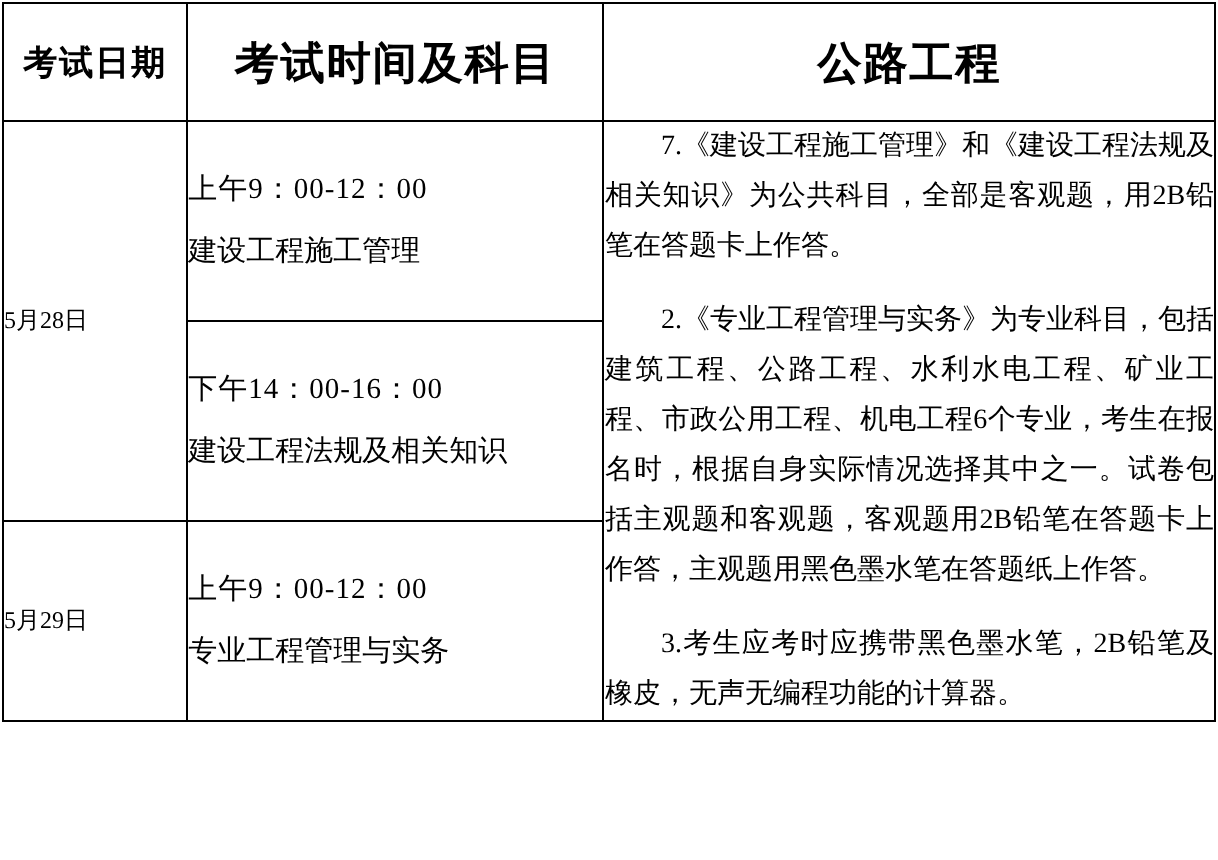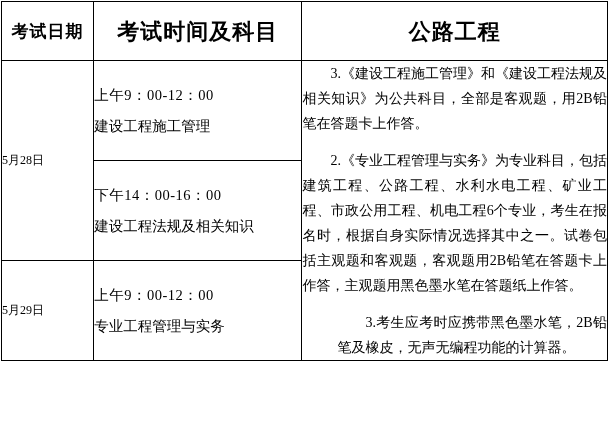--- a/index.html
+++ b/index.html
@@ -60,21 +60,20 @@
     text-align: justify;
     text-justify: inter-ideograph;
     vertical-align: top;
   }
   .notes-cell p {
     margin: 0 0 12px 0;
     text-indent: 2em;
   }
   .notes-cell p:last-child {
     margin-bottom: 0;
-    margin-left: 35px;
   }
 </style>
 </head>
 <body>
 
 <table class="exam-table">
   <colgroup>
     <col class="col-date">
     <col class="col-subject">
     <col class="col-notes">
@@ -86,21 +85,21 @@
       <th class="hdr">公路工程</th>
     </tr>
 
     <tr>
       <td class="date-cell" rowspan="2">5月28日</td>
       <td class="subject-cell">
         <div class="line-time">上午9：00-12：00</div>
         <div class="line-subject">建设工程施工管理</div>
       </td>
       <td class="notes-cell" rowspan="3">
-        <p>3.《建设工程施工管理》和《建设工程法规及相关知识》为公共科目，全部是客观题，用2B铅笔在答题卡上作答。</p>
+        <p>7.《建设工程施工管理》和《建设工程法规及相关知识》为公共科目，全部是客观题，用2B铅笔在答题卡上作答。</p>
         <p>2.《专业工程管理与实务》为专业科目，包括建筑工程、公路工程、水利水电工程、矿业工程、市政公用工程、机电工程6个专业，考生在报名时，根据自身实际情况选择其中之一。试卷包括主观题和客观题，客观题用2B铅笔在答题卡上作答，主观题用黑色墨水笔在答题纸上作答。</p>
         <p>3.考生应考时应携带黑色墨水笔，2B铅笔及橡皮，无声无编程功能的计算器。</p>
       </td>
     </tr>
 
     <tr>
       <td class="subject-cell">
         <div class="line-time">下午14：00-16：00</div>
         <div class="line-subject">建设工程法规及相关知识</div>
       </td>

